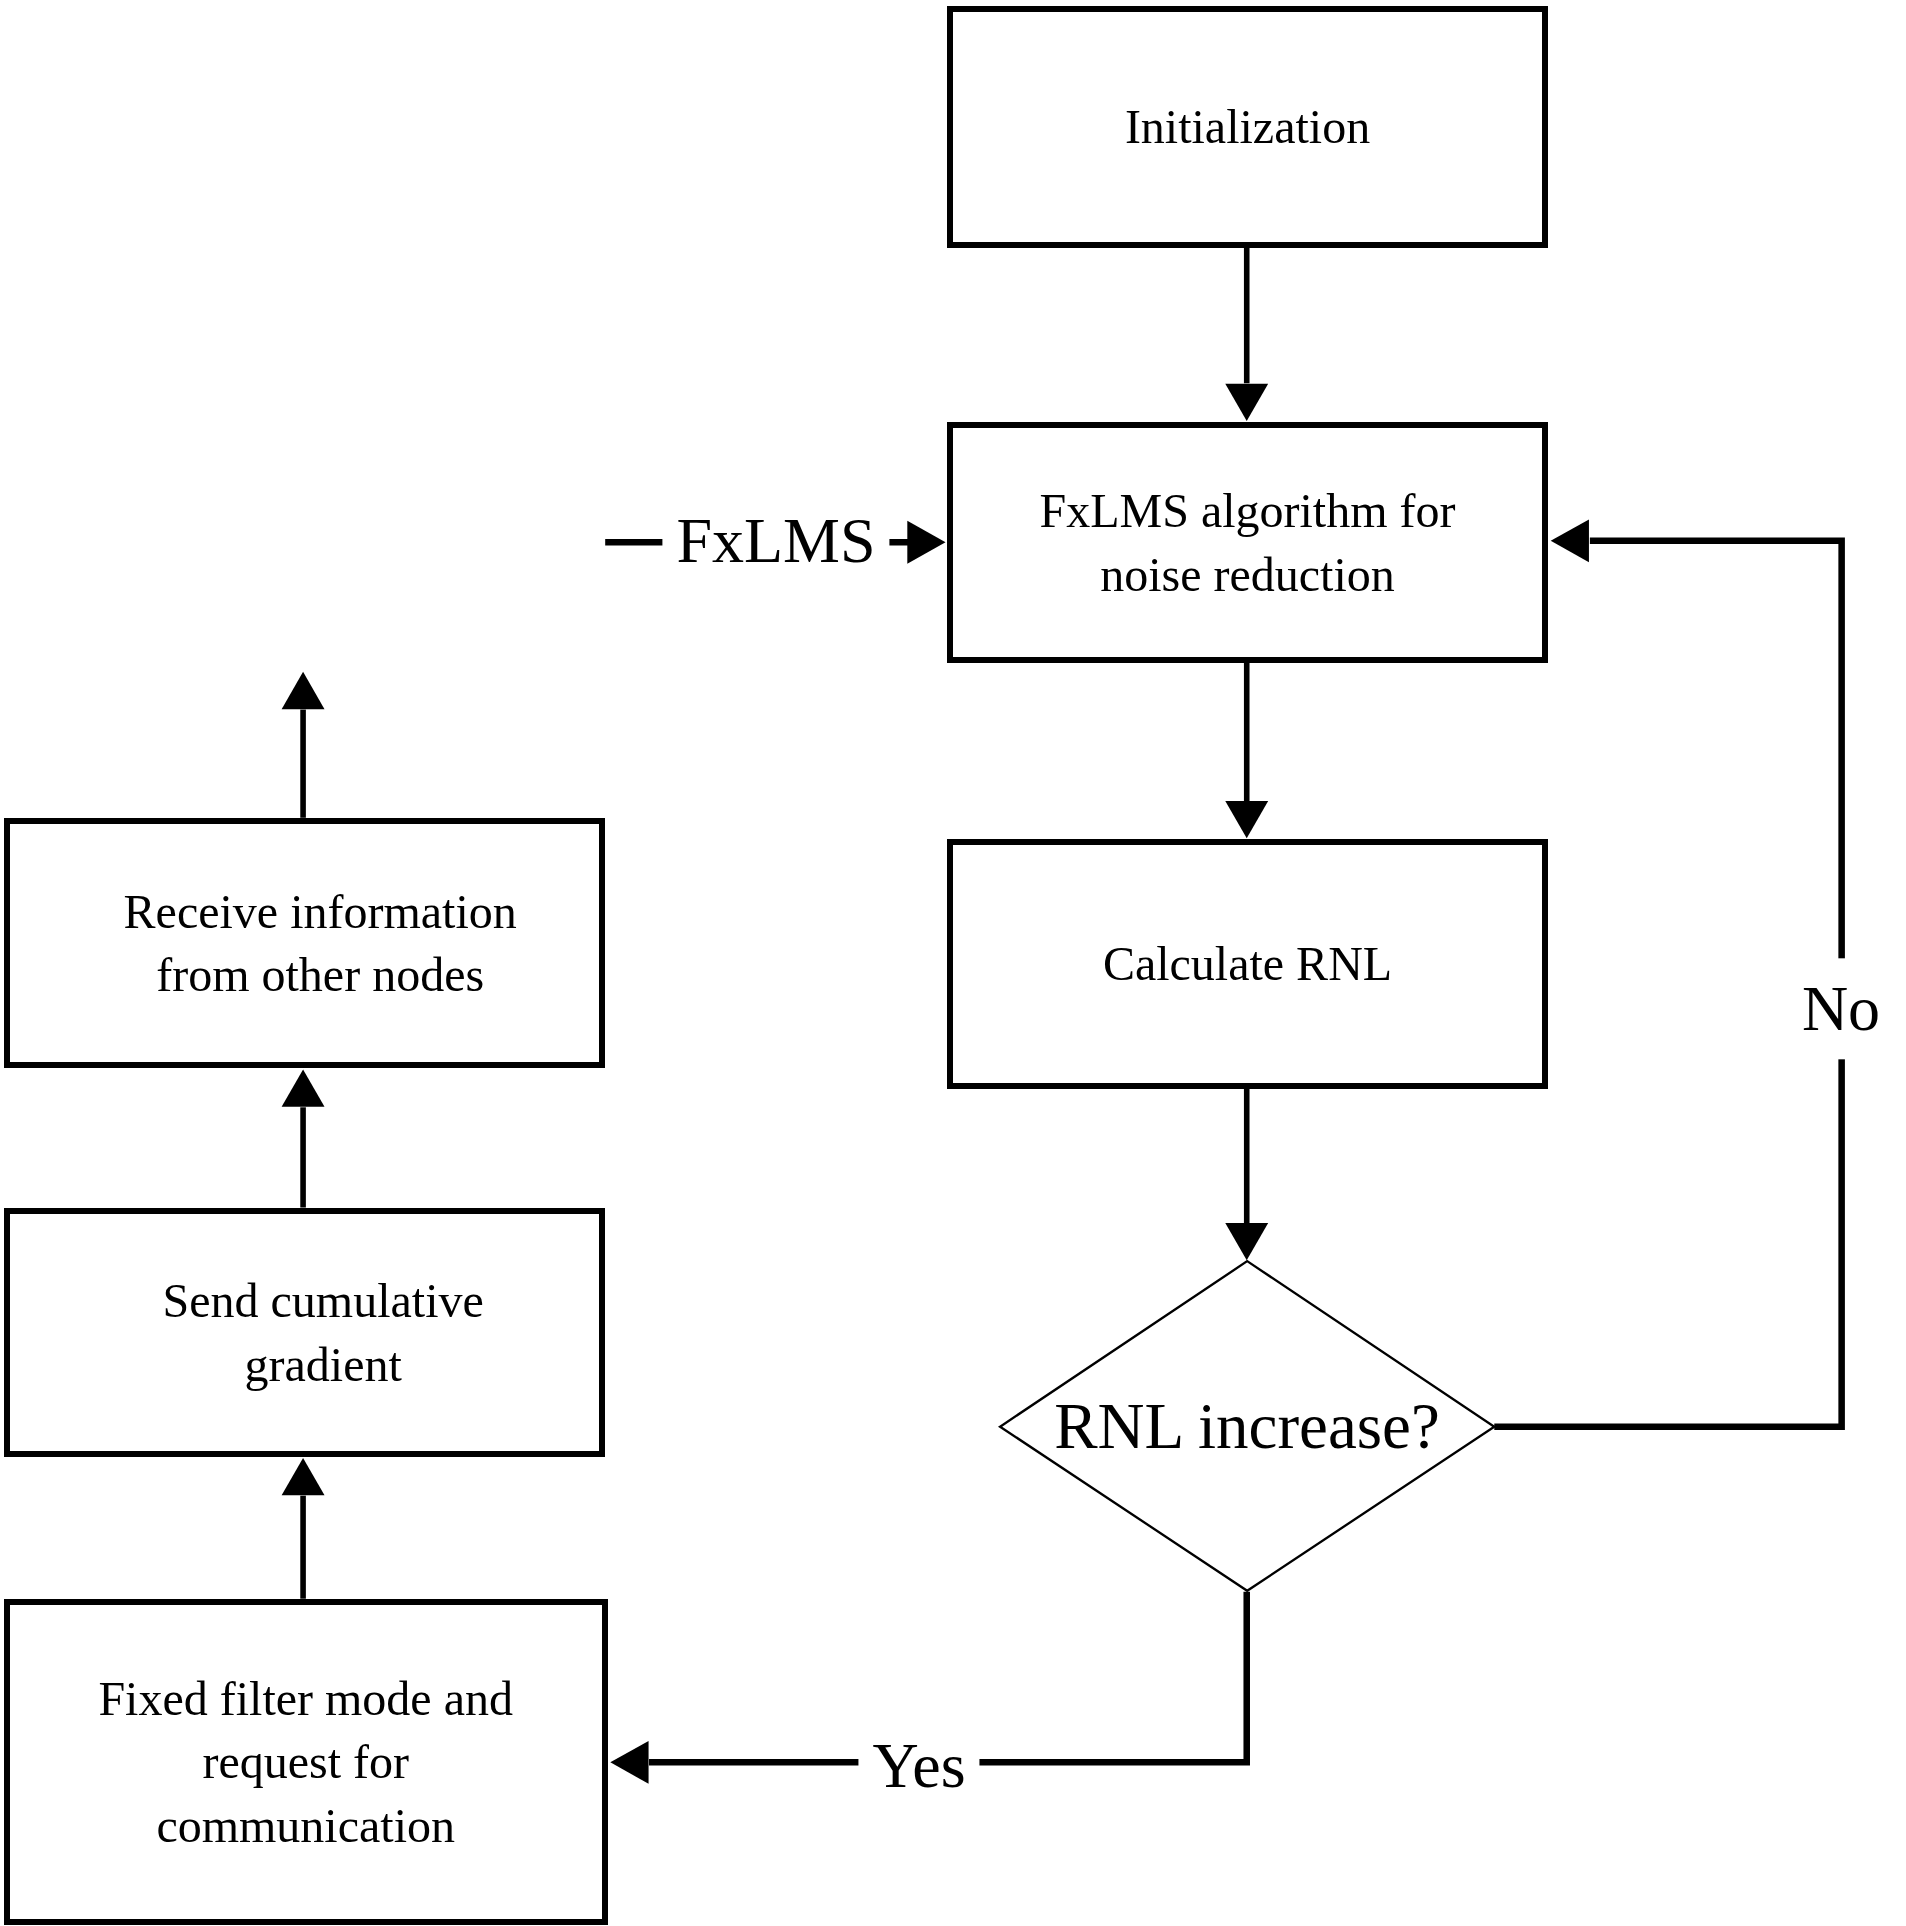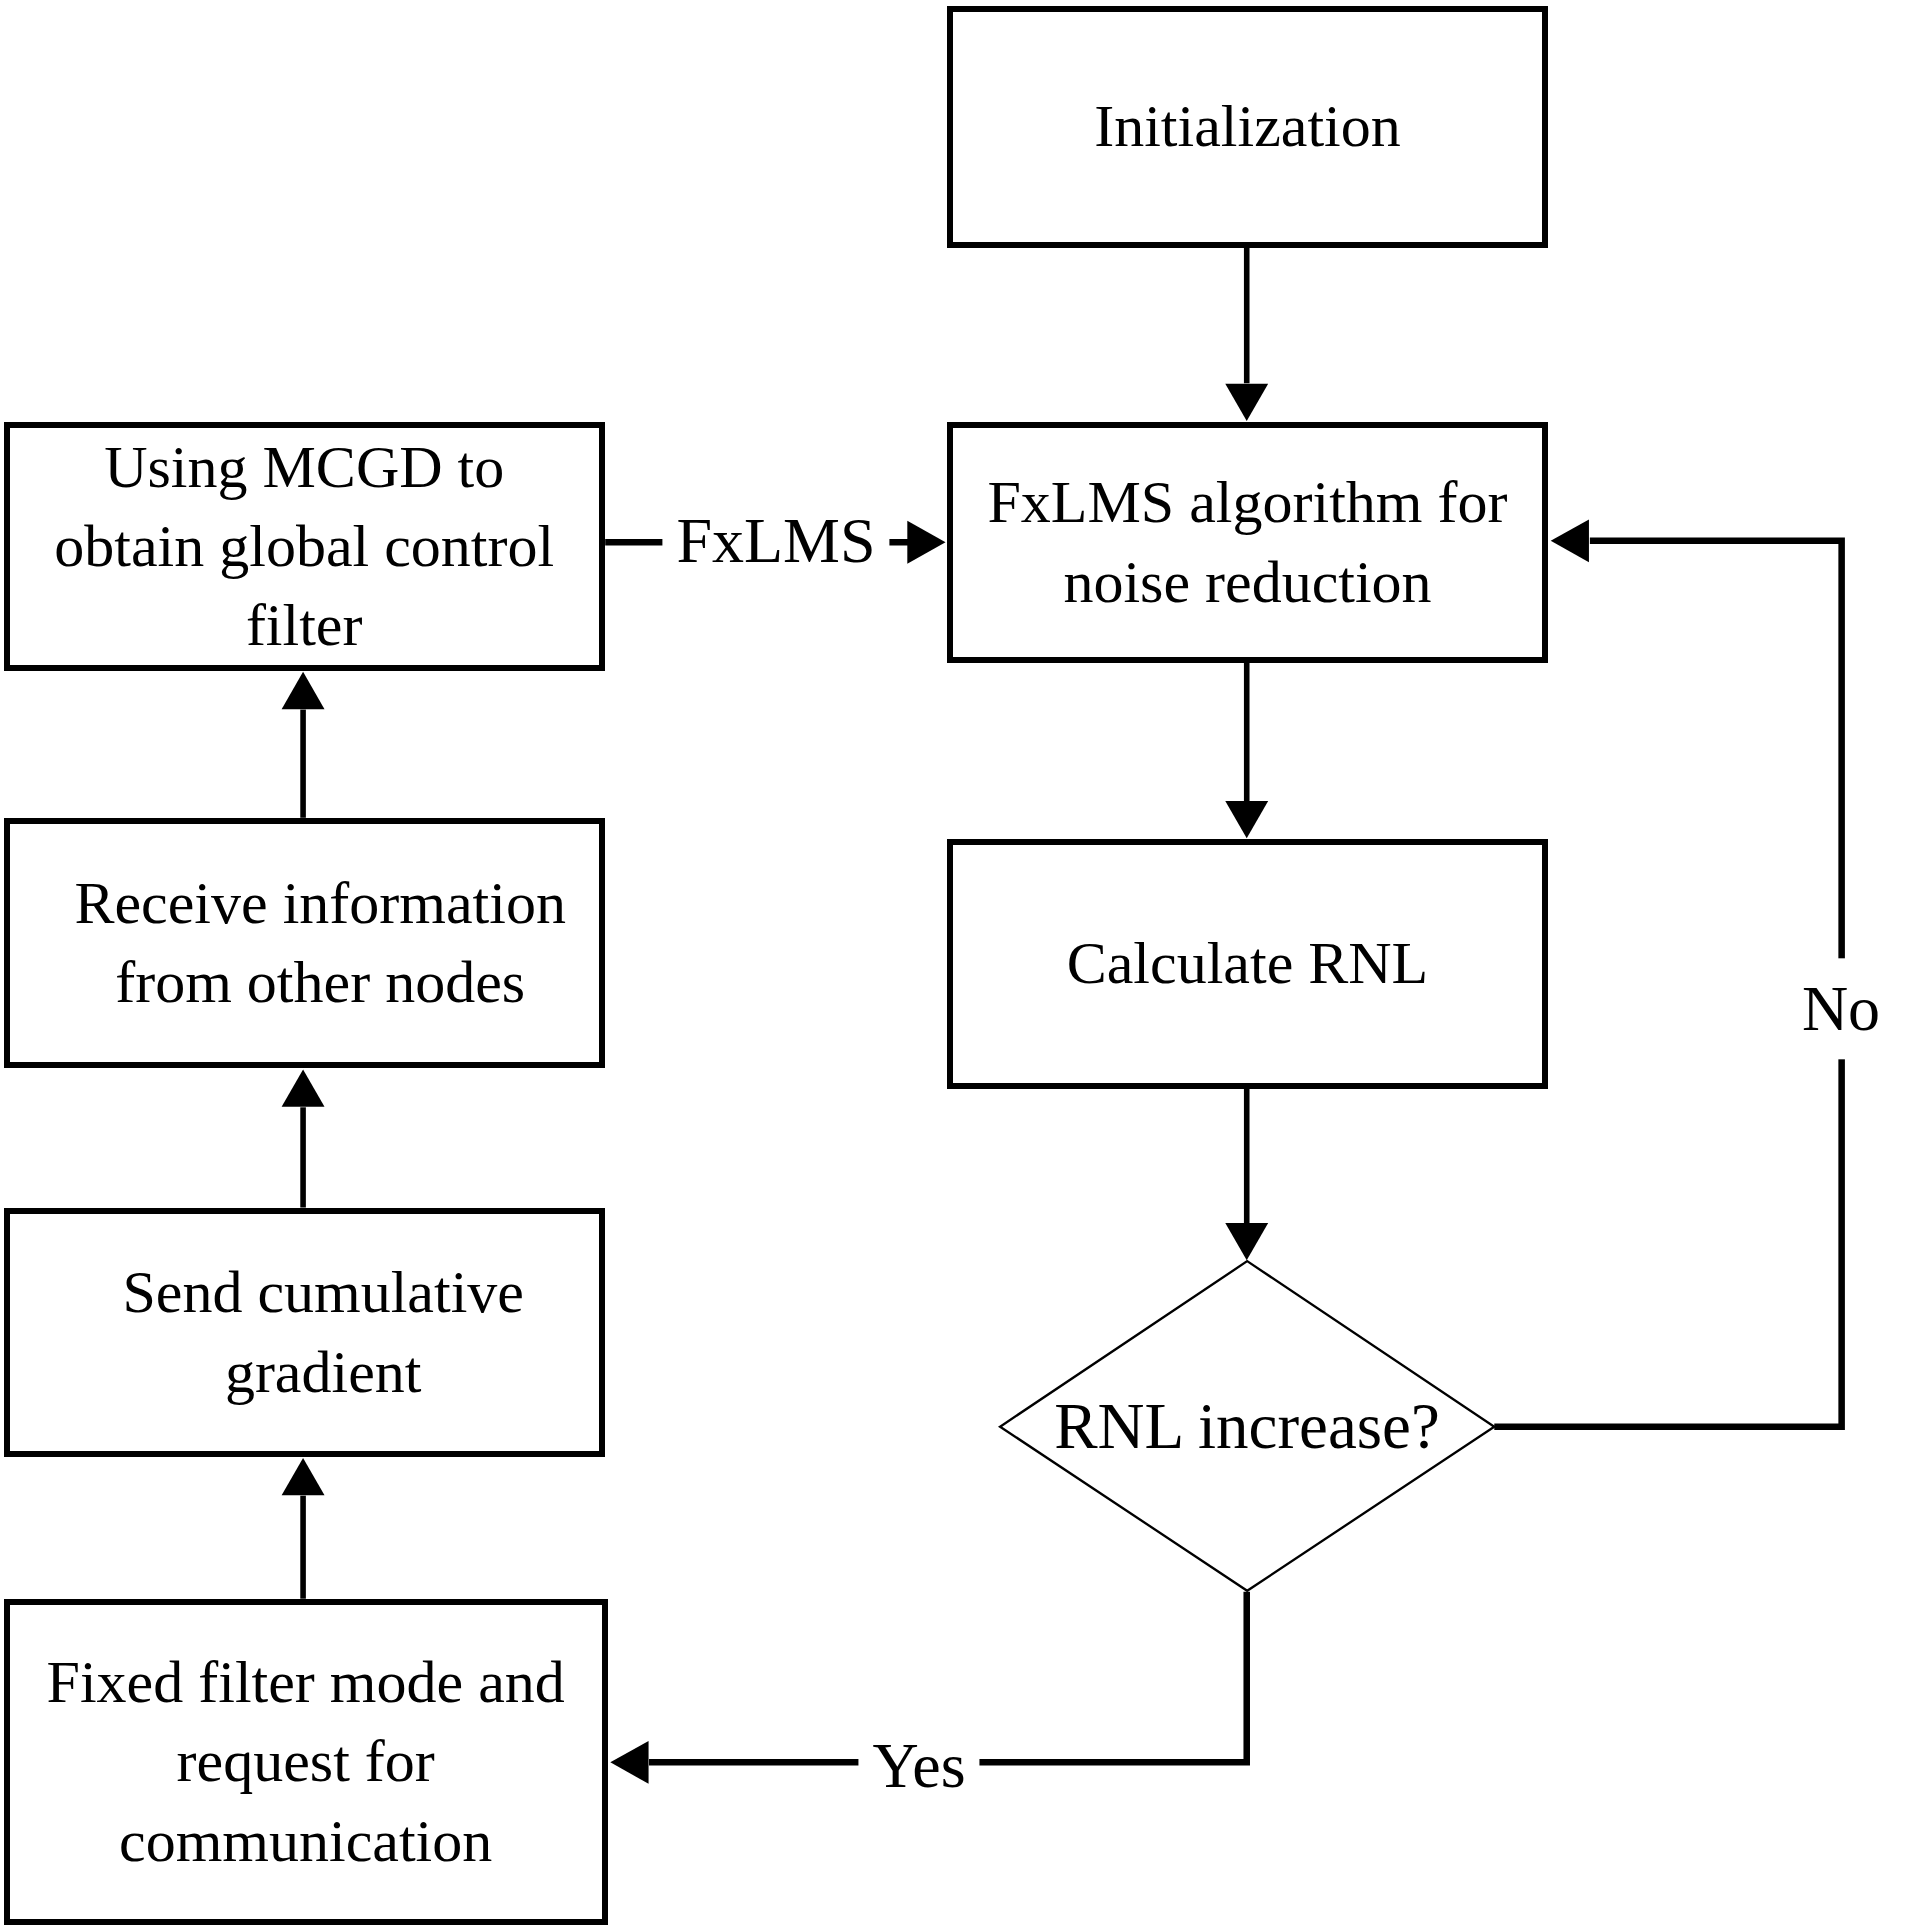--- a/index.html
+++ b/index.html
@@ -17,21 +17,21 @@
   }
   .node{
     position:absolute;
     box-sizing:border-box;
     border:6.5px solid #000;
     background:#ffffff;
     display:flex;
     align-items:center;
     justify-content:center;
     text-align:center;
-    font-size:60px;
+    font-size:48px;
     line-height:1.32;
     white-space:pre-line;
   }
   .decision-label{
     position:absolute;
     box-sizing:border-box;
     display:flex;
     align-items:center;
     justify-content:center;
     text-align:left;
@@ -96,25 +96,20 @@
 
   <div class="node" style="left:947px; top:422px; width:601px; height:241px;">
     <span>FxLMS algorithm for
 noise reduction</span>
   </div>
 
   <div class="decision-label" style="left:1014px; top:1380px; width:466px; height:93px;">
     <span>RNL increase?</span>
   </div>
 
-  <div class="node" style="left:3.7px; top:422px; width:601px; height:249px;">
-    <span>Using MCGD to
-obtain global control
-filter</span>
-  </div>
 
   <div class="node" style="left:3.7px; top:818px; width:601px; height:250px;padding-left:32px;">
     <span>Receive information
 from other nodes</span>
   </div>
 
   <div class="node" style="left:3.7px; top:1208px; width:601px; height:249px;padding-left:38px;">
     <span>Send cumulative
 gradient</span>
   </div>

